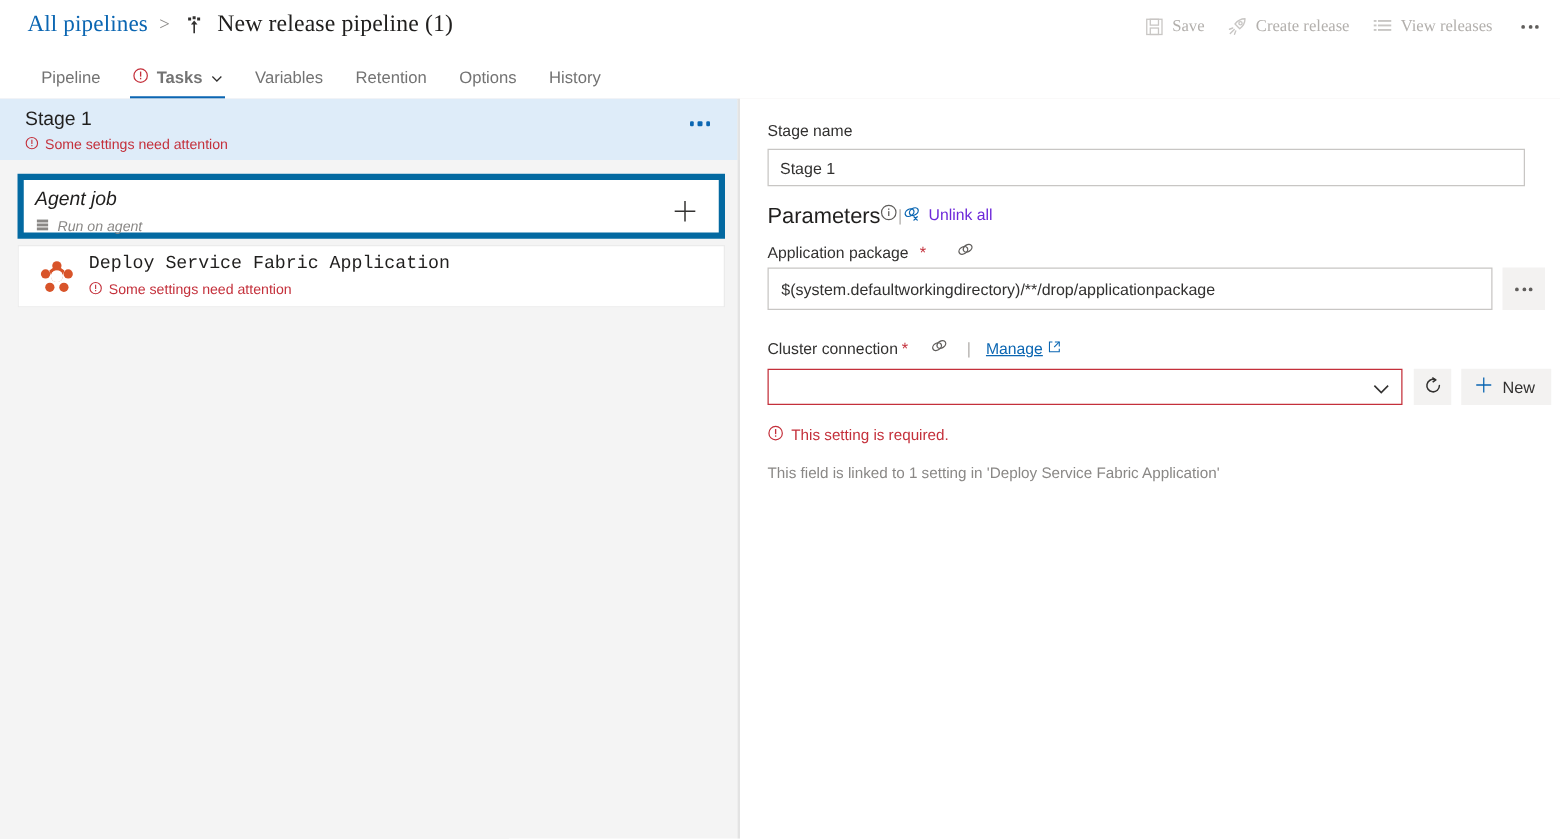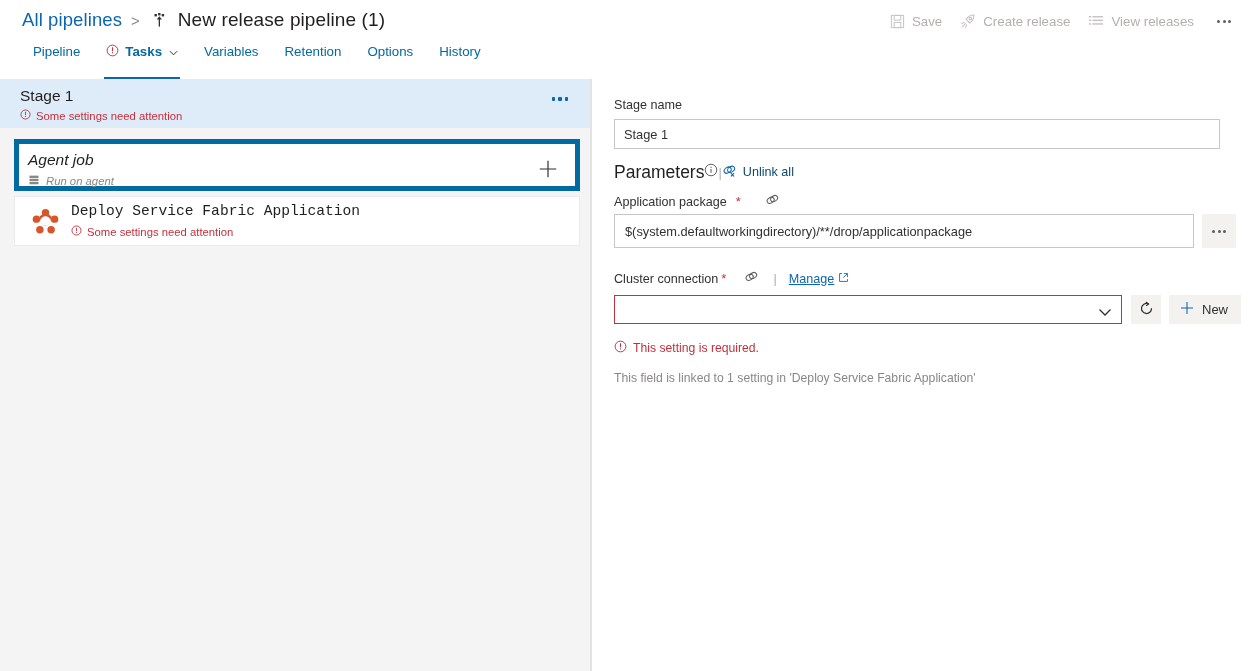--- a/index.html
+++ b/index.html
@@ -9,21 +9,21 @@
     background: #ffffff;
     font-family: "Liberation Sans", sans-serif;
     color: #201f1e;
     overflow: hidden;
   }
 
   .app { position: relative; width: 1248px; height: 671px; }
 
   
   .header {
-    position: absolute; left: 0; top: 0; width: 1248px; height: 44px;
+    position: absolute; left: 0; top: 0; width: 1248px; height: 44px; font-family: Liberation Serif, serif;
   }
   .breadcrumb {
     position: absolute; left: 22px; top: 5px;
     display: flex; align-items: center; gap: 9px;
     height: 30px;
   }
   .crumb-link {
     font-size: 18.5px; color: #0b66b2; letter-spacing: .1px;
     cursor: pointer; white-space: nowrap;
   }
@@ -51,22 +51,22 @@
     width: 3px; height: 3px; border-radius: 50%; background: #605e5c; display: block;
   }
 
   
   .tabs {
     position: absolute; left: 0; top: 44px; width: 1248px; height: 35px;
     display: flex; align-items: flex-end; padding-left: 20px; gap: 0;
   }
   .tab {
     position: relative; height: 35px;
-    display: flex; gap: 6px;
-    padding: 0 13px; font-size: 13.3px; color: #0369a1; cursor: pointer;
+    display: flex; align-items: center; gap: 6px;
+    padding: 0 13px; font-size: 13.3px; color: #737373; cursor: pointer;
     white-space: nowrap;
   }
   .tab.active { font-weight: bold; }
   .tab.active .tab-underline {
     position: absolute; left: 11px; right: 11px; bottom: 0; height: 2.5px;
     background: #0b66b2;
   }
   .tab .chev { margin-left: 1px; color: #323130; }
   .hrule {
     position: absolute; left: 0; top: 78.5px; width: 1248px; height: 1px;
@@ -162,21 +162,21 @@
   }
 
   .params-row {
     position: absolute; left: 22px; top: 81px;
     display: flex; align-items: center; height: 24px;
   }
   .params-title { font-size: 17.5px; color: #201f1e; }
   .pipe { color: #b3b0ad; font-size: 13px; }
   .unlink-all {
     display: flex; align-items: center; gap: 6px;
-    font-size: 12.6px; color: #0c4a6e; cursor: pointer;
+    font-size: 12.6px; color: #6d28d9; cursor: pointer;
   }
 
   .lbl-app-pkg { position: absolute; left: 22px; top: 114px; gap: 12px; }
   .input-app-pkg {
     position: absolute; left: 22px; top: 135px; width: 580px; height: 34px;
     border: 1px solid #c8c6c4; background: #fff;
     font-family: "Liberation Sans", sans-serif;
     font-size: 12.8px; color: #323130; padding: 0 10px; outline: none;
   }
   .btn-browse {

